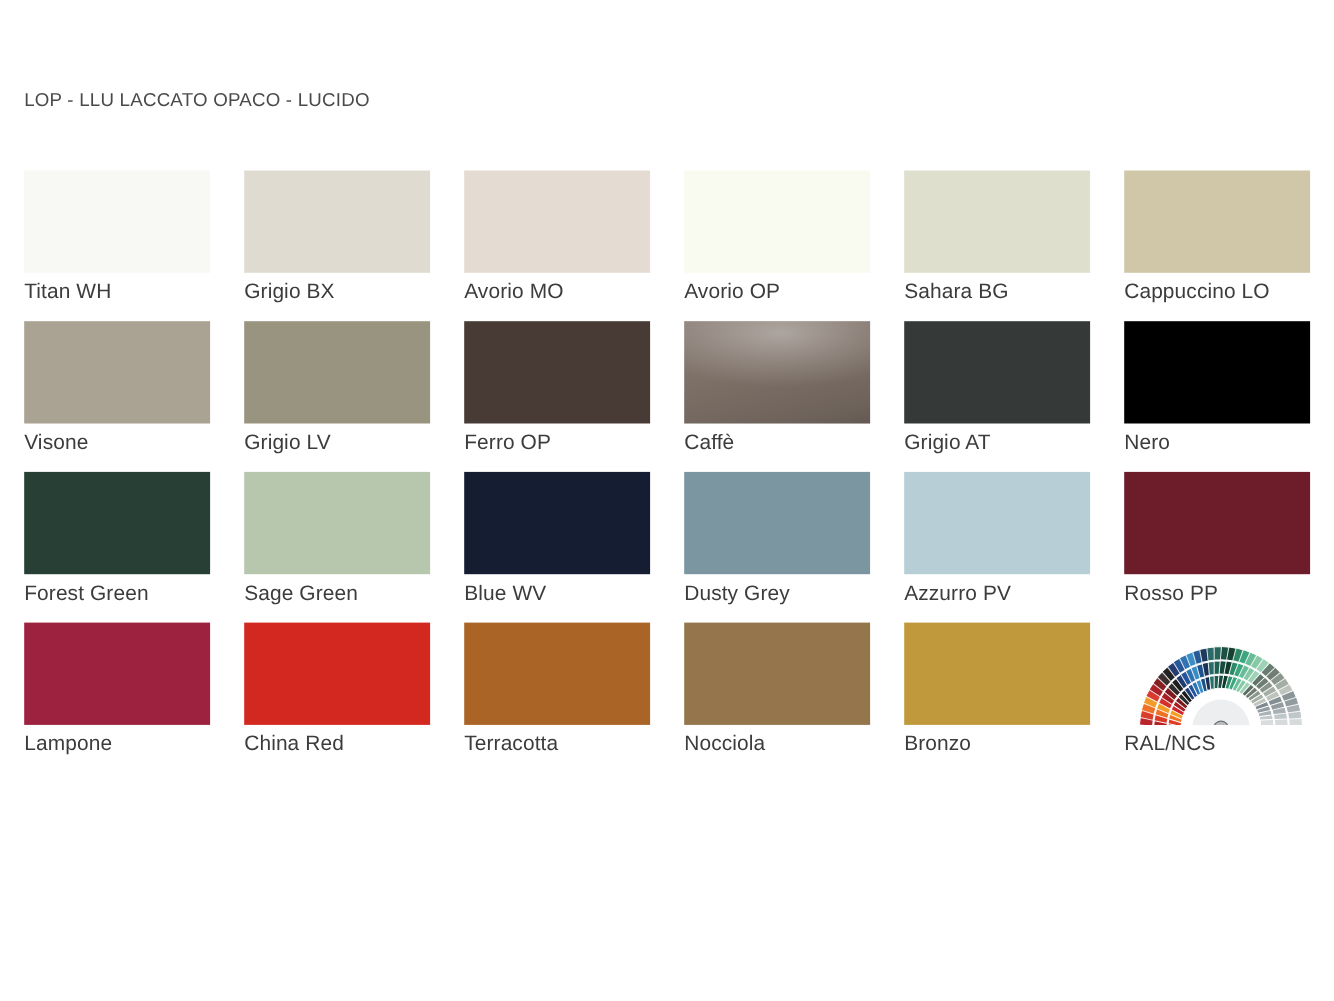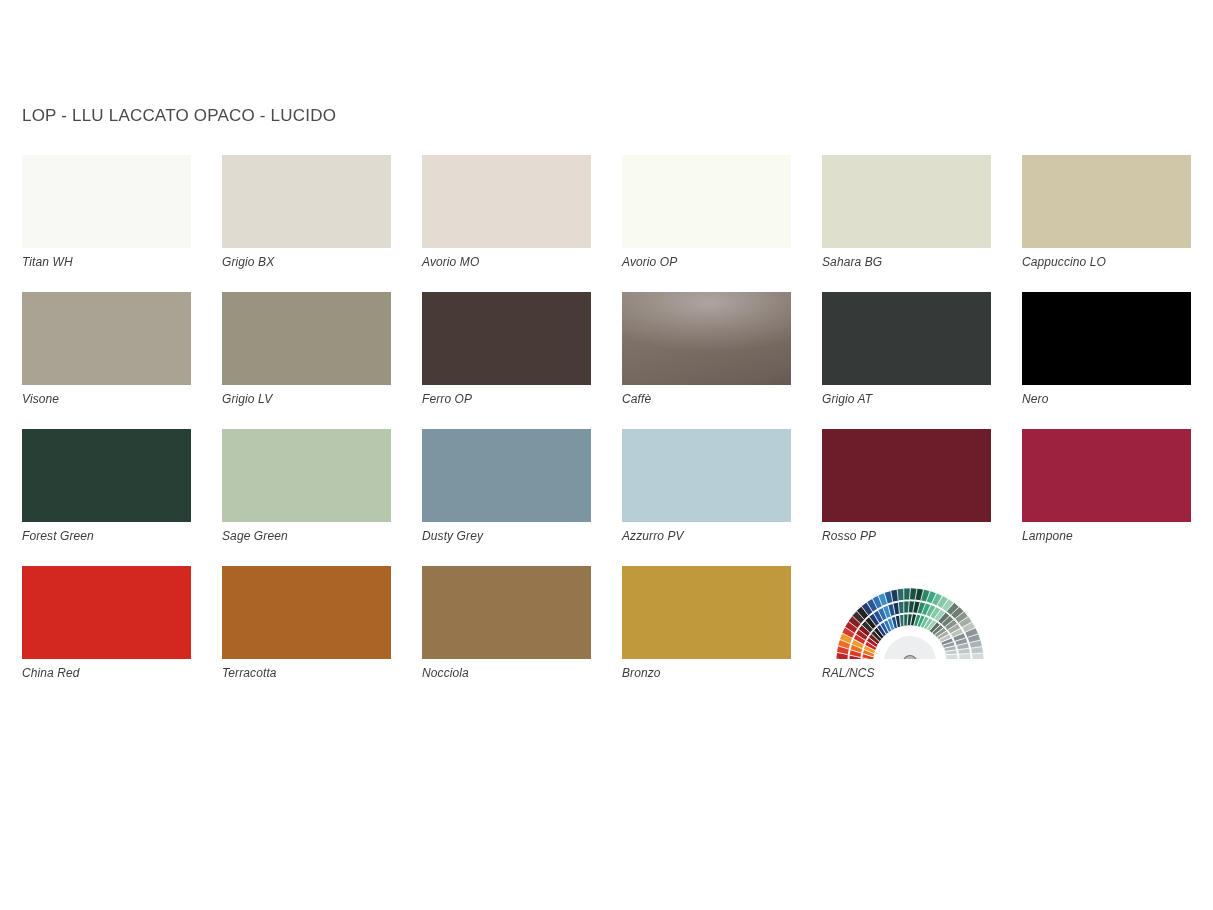--- a/index.html
+++ b/index.html
@@ -16,21 +16,21 @@
   }
   #palette-page {
     position: relative;
     width: 1213px;
     height: 910px;
     background: #ffffff;
   }
   .palette-title {
     position: absolute;
     left: 22px;
-    top: 106px;
+    top: 81px;
     font-size: 17px;
     font-weight: 400;
     letter-spacing: 0.2px;
     color: #4a4a4a;
     white-space: nowrap;
   }
   .swatch-grid {
     position: absolute;
     left: 22px;
     top: 155px;
@@ -48,26 +48,25 @@
     width: 169px;
     height: 93px;
     display: block;
     background-repeat: no-repeat;
     background-size: cover;
   }
   .swatch-label {
     position: absolute;
     left: 0;
     top: 100px;
-    font-size: 12px;
+    font-size: 19px;
     font-weight: 400;
     color: #3c3c3c;
     letter-spacing: 0.1px;
     white-space: nowrap;
-    font-style: italic;
   }
   
   .chip-sheen {
     background-image:
       radial-gradient(ellipse 120% 85% at 52% 12%,
         rgba(255,255,255,0.34) 0%,
         rgba(255,255,255,0.12) 38%,
         rgba(255,255,255,0.00) 62%),
       linear-gradient(166deg,
         rgba(255,255,255,0.10) 0%,
@@ -147,20 +146,24 @@
       </div>
       <div class="swatch-cell">
         <div class="swatch-chip" style="background-color: rgb(39, 63, 52);"></div>
         <div class="swatch-label">Forest Green</div>
       </div>
       <div class="swatch-cell">
         <div class="swatch-chip" style="background-color: rgb(182, 199, 174);"></div>
         <div class="swatch-label">Sage Green</div>
       </div>
       <div class="swatch-cell">
+        <div class="swatch-chip" style="background-color: rgb(21, 29, 51);"></div>
+        <div class="swatch-label">Blue WV</div>
+      </div>
+      <div class="swatch-cell">
         <div class="swatch-chip" style="background-color: rgb(124, 150, 161);"></div>
         <div class="swatch-label">Dusty Grey</div>
       </div>
       <div class="swatch-cell">
         <div class="swatch-chip" style="background-color: rgb(183, 206, 214);"></div>
         <div class="swatch-label">Azzurro PV</div>
       </div>
       <div class="swatch-cell">
         <div class="swatch-chip" style="background-color: rgb(109, 29, 41);"></div>
         <div class="swatch-label">Rosso PP</div>

